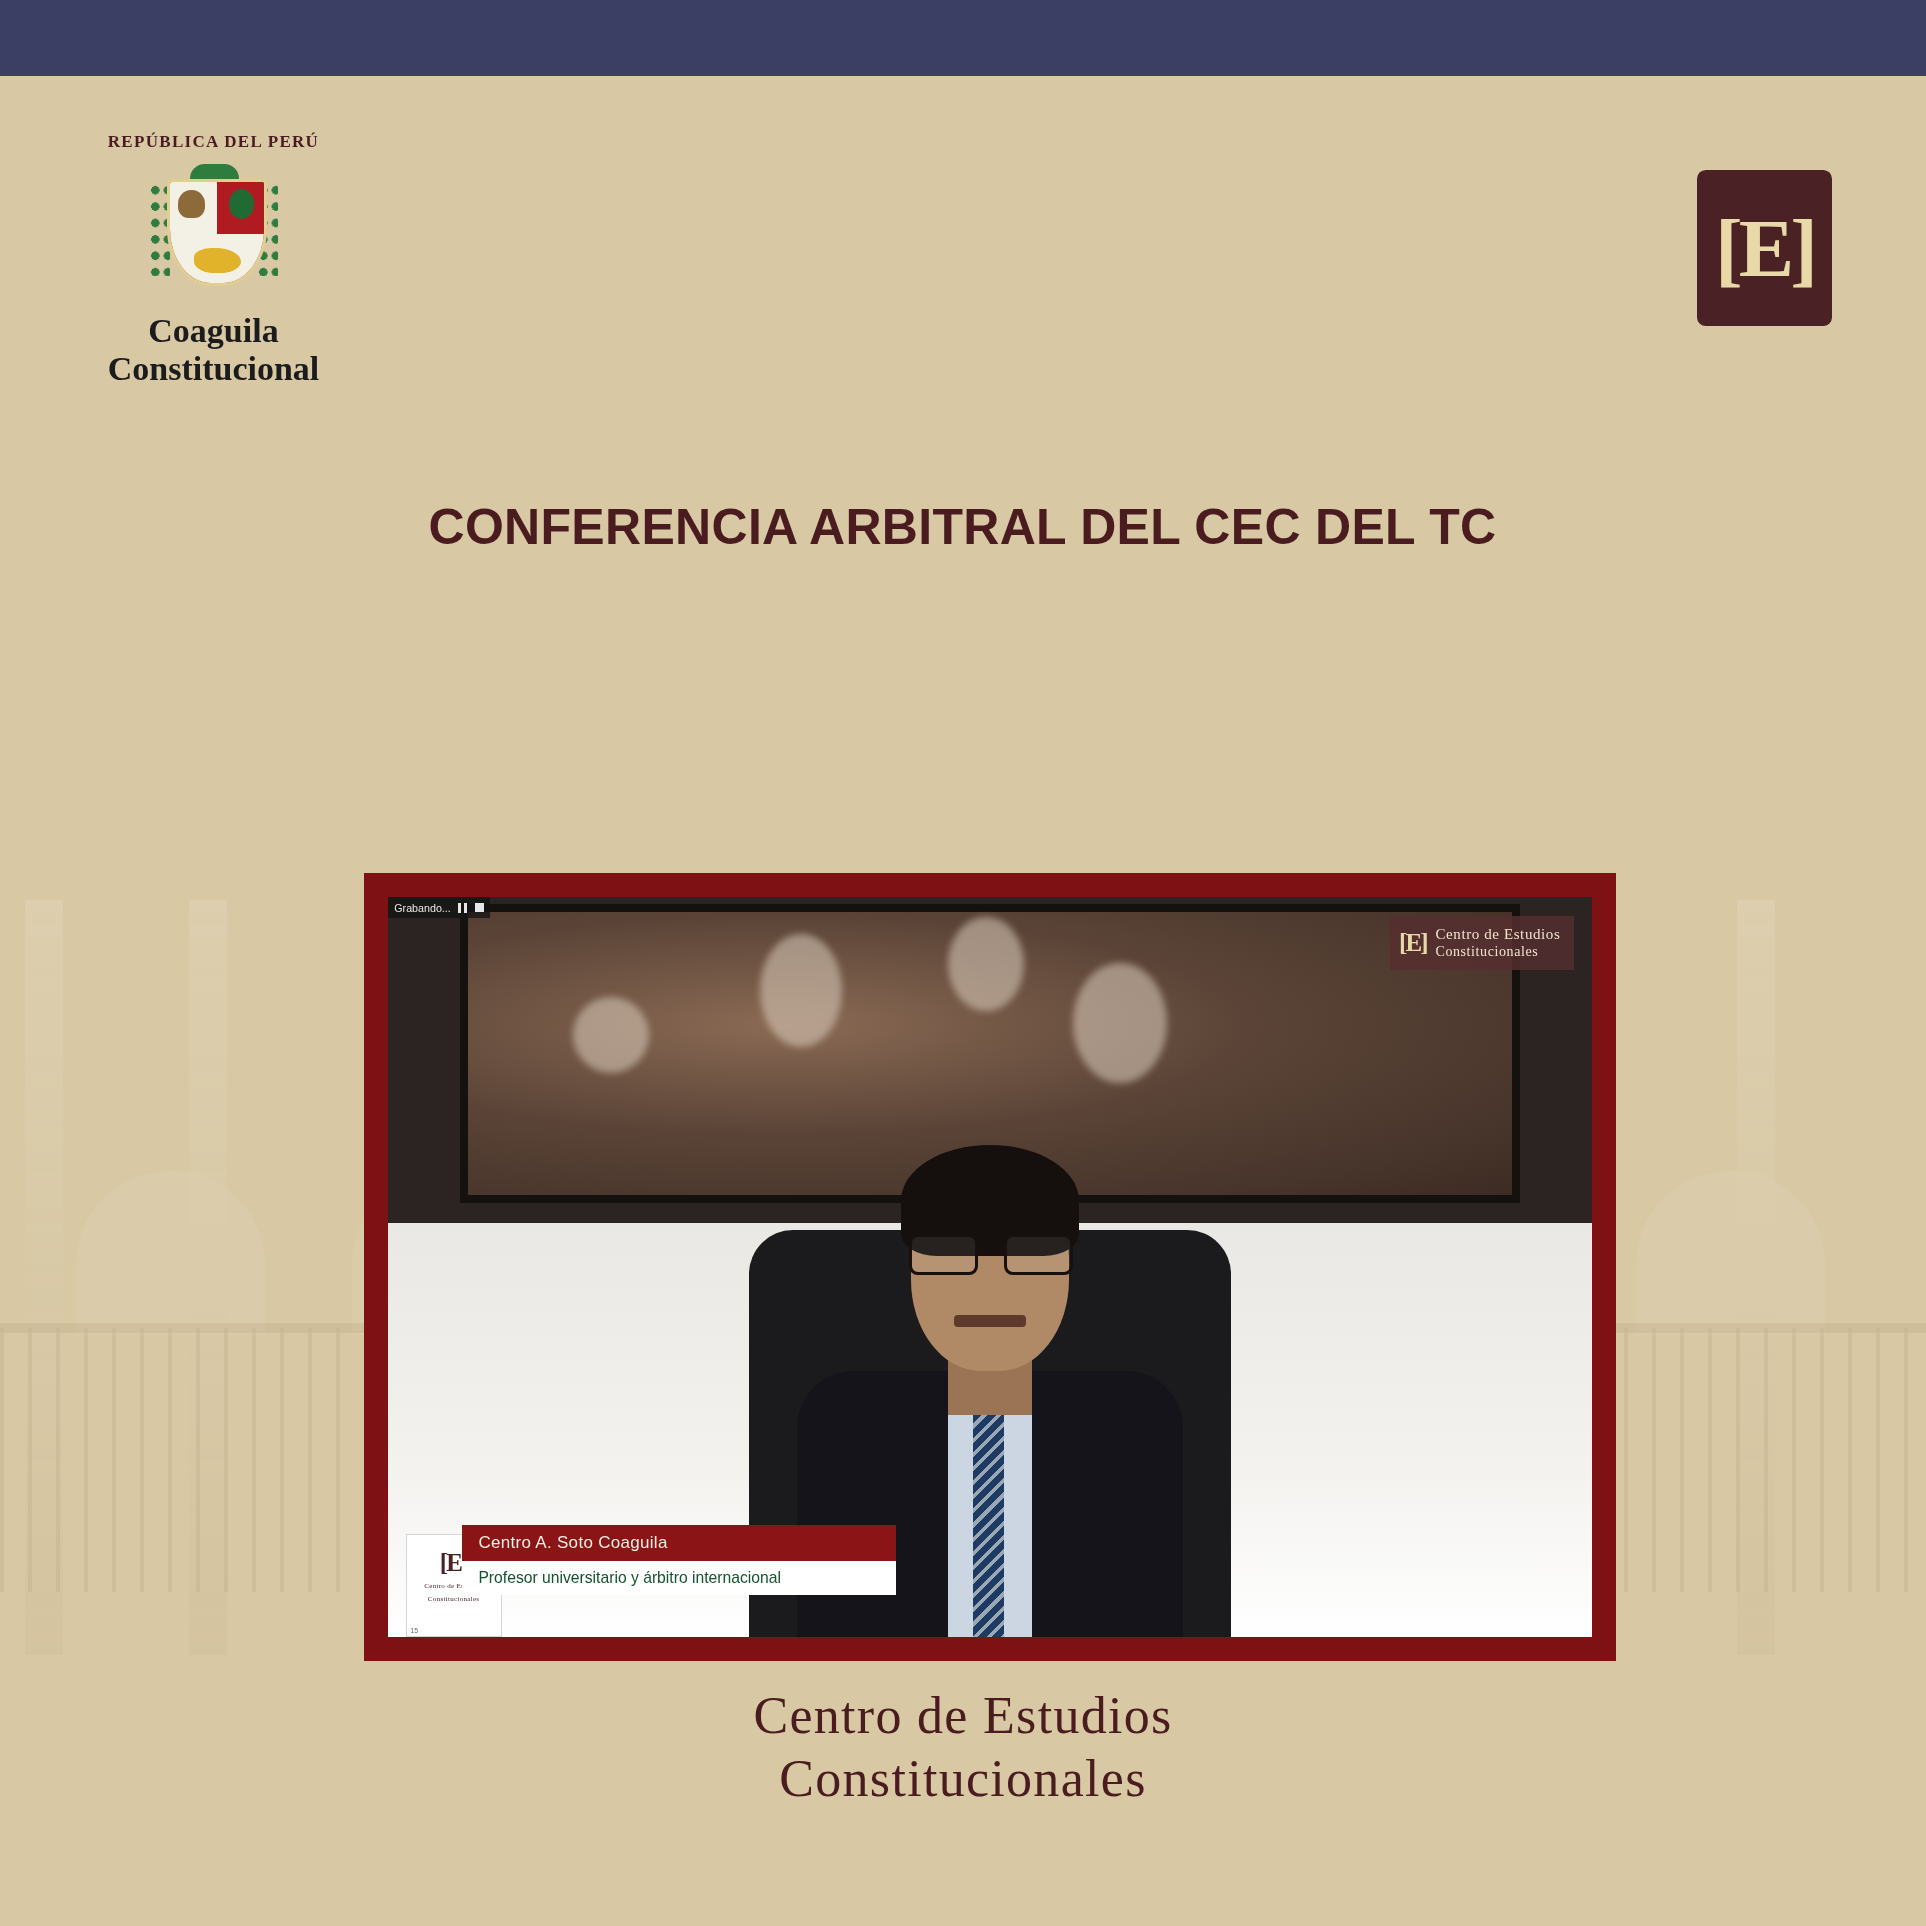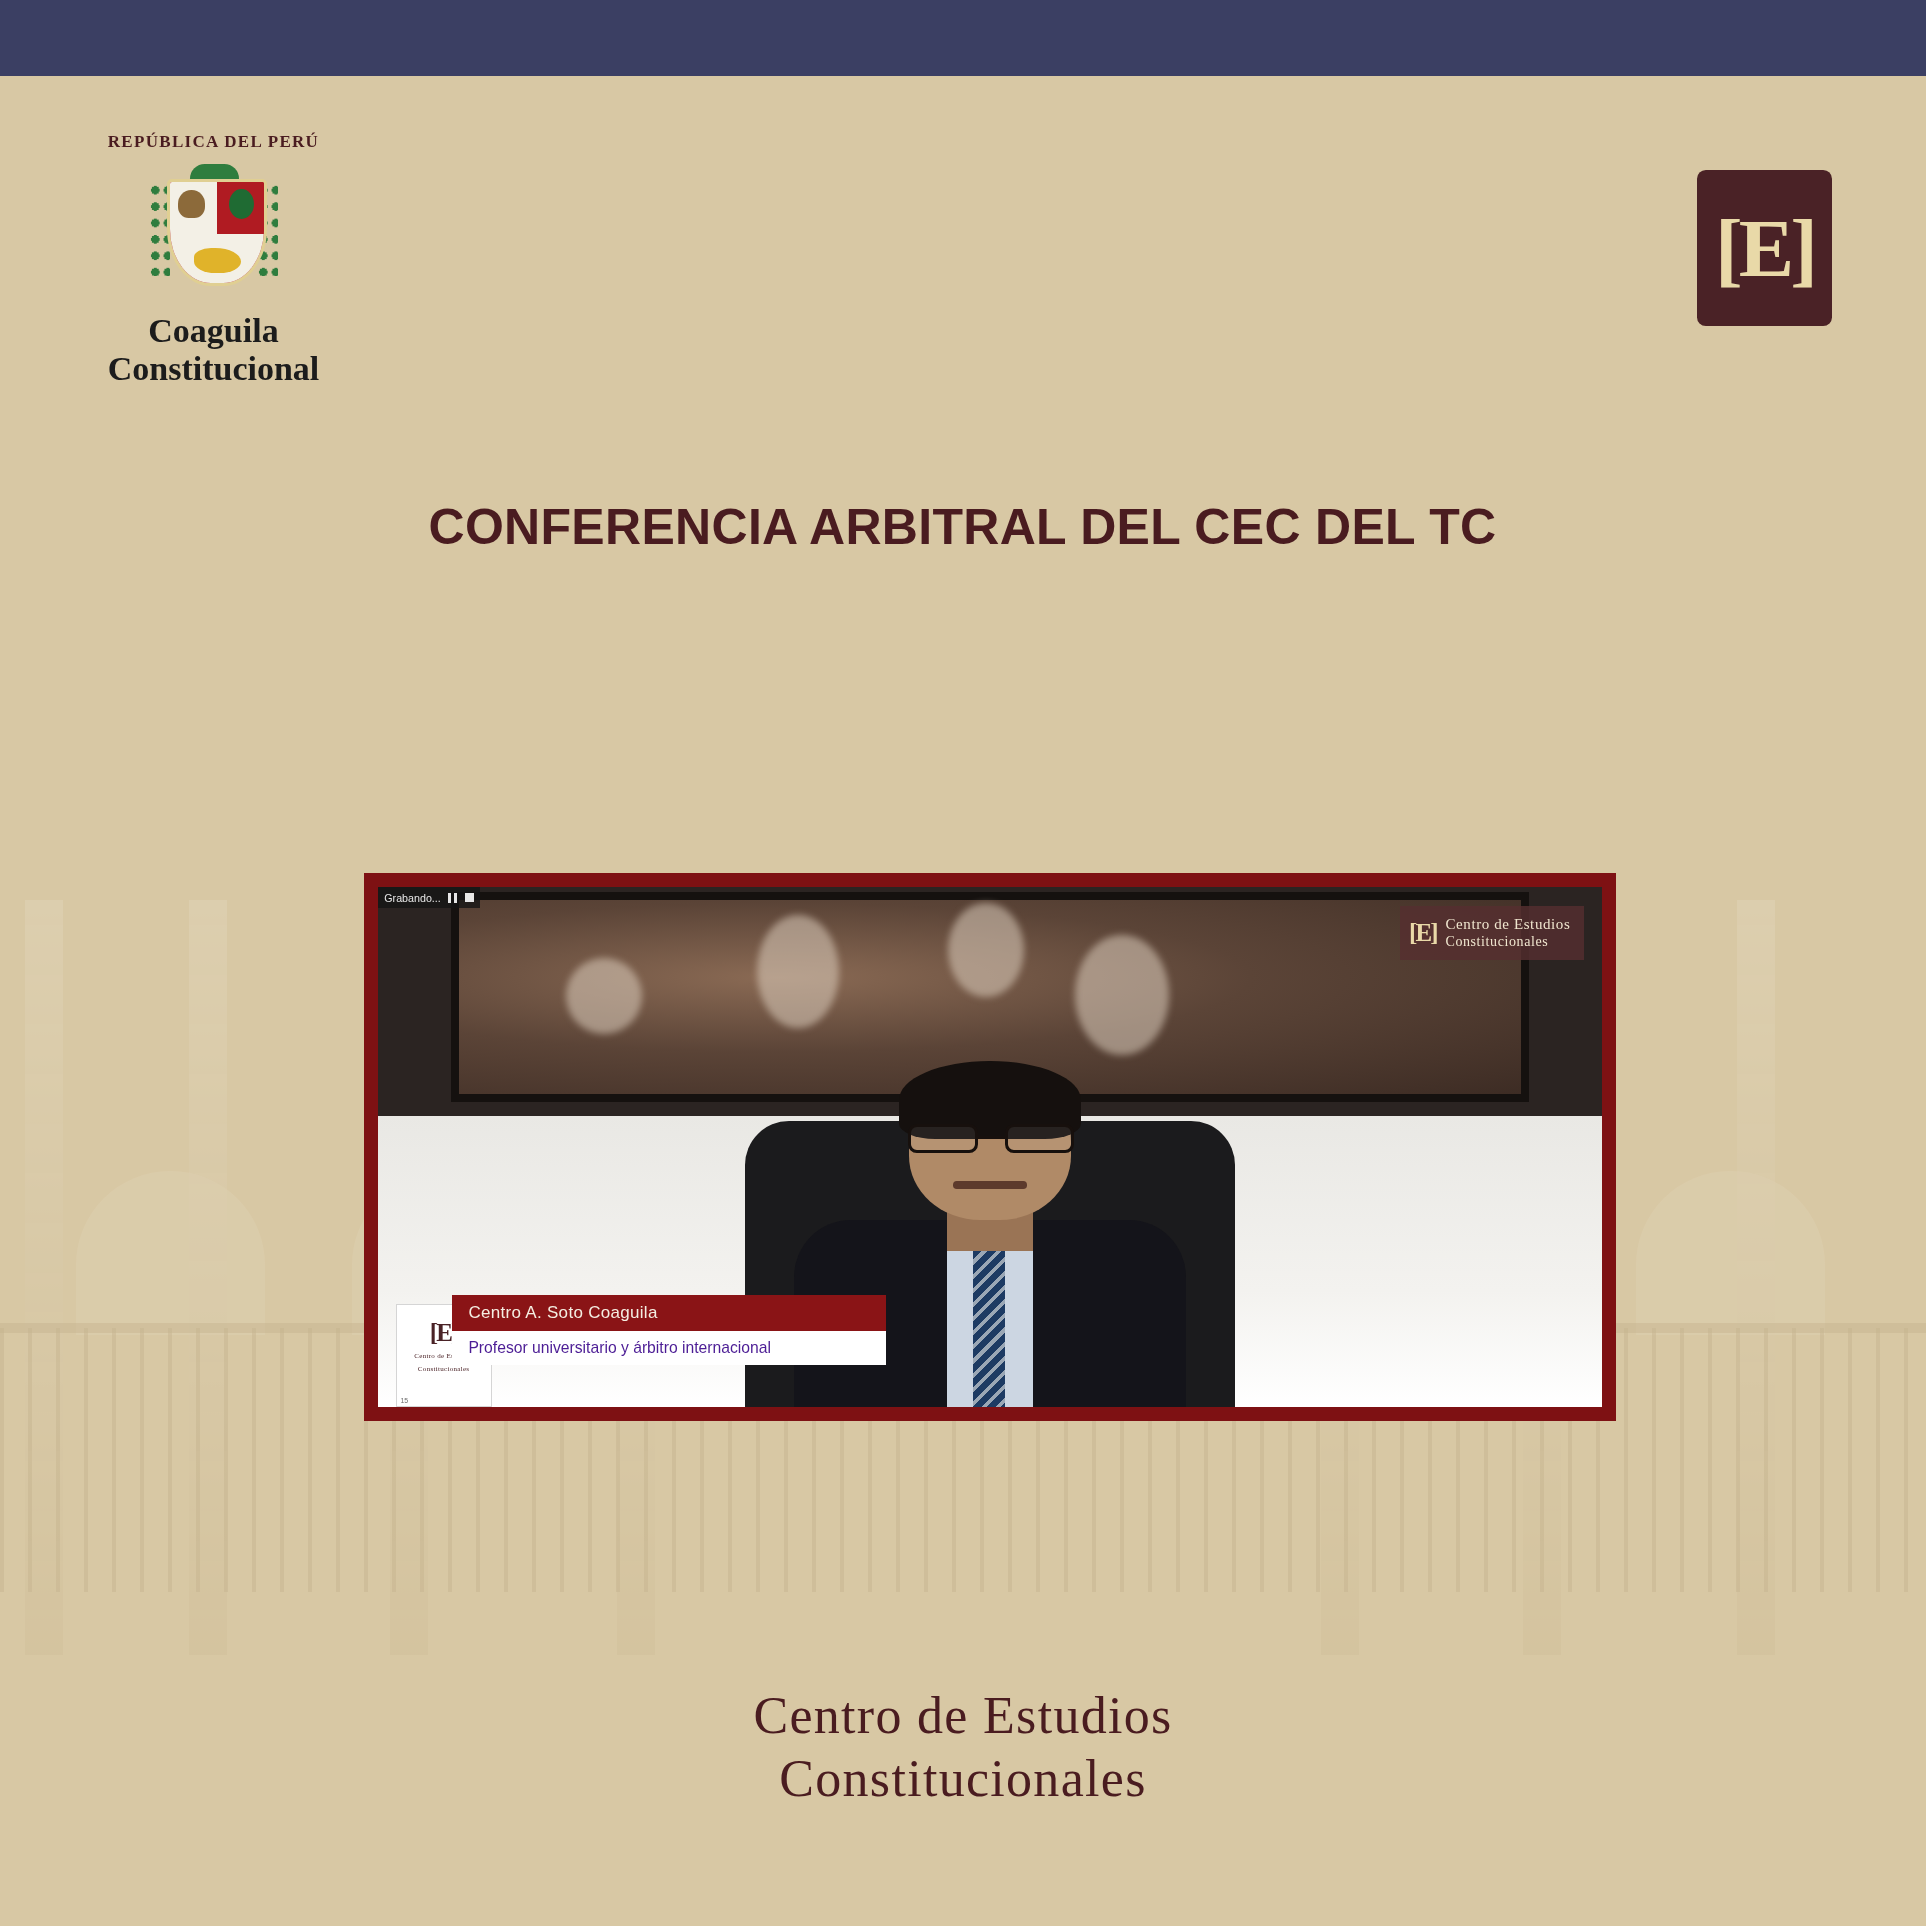--- a/index.html
+++ b/index.html
@@ -189,23 +189,23 @@
     line-height: 1.22;
     letter-spacing: 0.3px;
   }
 
   
   .video-frame {
     position: absolute;
     left: 364px;
     top: 873px;
     width: 1252px;
-    height: 548px;
+    height: 788px;
     background: #7e1113;
-    padding: 14px;
+    padding: 24px;
     box-sizing: border-box;
   }
   .video-inner {
     position: relative;
     width: 100%;
     height: 100%;
     background: #ffffff;
     overflow: hidden;
   }
 
@@ -444,21 +444,21 @@
     color: #f5eee2;
     display: flex;
     align-items: center;
     padding-left: 16.4px;
     font-size: 17px;
     letter-spacing: 0.3px;
   }
   .nameplate .sub {
     height: 34px;
     background: #ffffff;
-    color: #4c1d95;
+    color: #14532d;
     display: flex;
     align-items: center;
     padding-left: 16.4px;
     font-size: 15.7px;
     text-align: right;
   }
 
   
   .footer {
     position: absolute;

